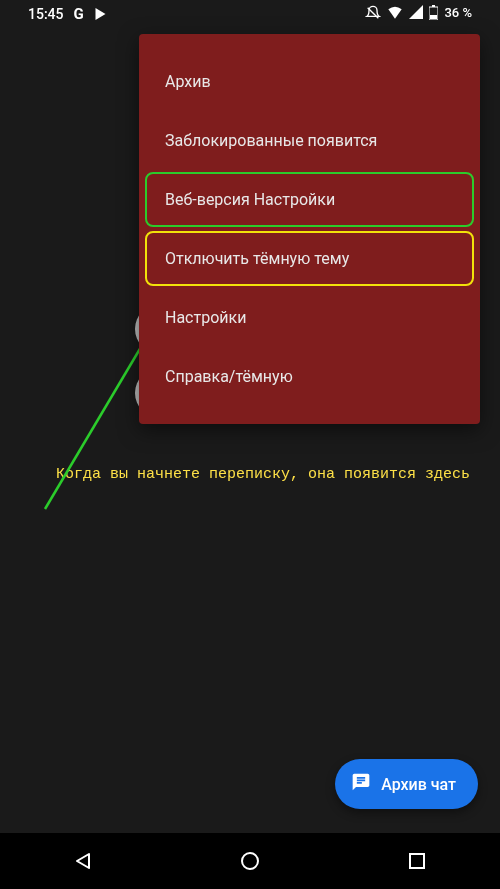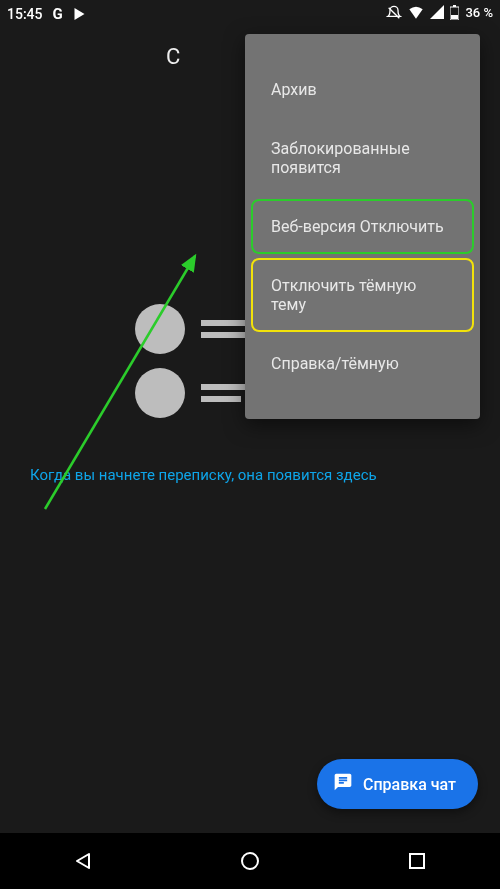--- a/index.html
+++ b/index.html
@@ -9,21 +9,21 @@
     background: #1a1a1a;
     font-family: Roboto, -apple-system, sans-serif;
     color: #e8e8e8;
     position: relative;
     overflow: hidden;
   }
   .status-bar {
     height: 28px;
     display: flex;
     align-items: center;
-    padding: 0 7px;
+    padding: 0 28px;
     font-size: 14px;
     font-weight: 500;
     color: #fff;
   }
   .status-left { display: flex; align-items: center; gap: 10px; }
   .status-right { margin-left: auto; display: flex; gap: 6px; font-size: 13px; }
   .g-icon { font-weight: bold; font-size: 15px; }
   .play-icon svg { display: block; }
   .app-header {
     height: 56px;
@@ -49,35 +49,36 @@
   .ph-row { display: flex; align-items: center; gap: 16px; }
   .ph-circle { width: 50px; height: 50px; border-radius: 50%; background: #bdbdbd; }
   .ph-lines { display: flex; flex-direction: column; gap: 6px; }
   .ph-line1 { width: 130px; height: 6px; background: #bdbdbd; }
   .ph-line2 { width: 90px; height: 6px; background: #bdbdbd; }
   .ph-line3 { width: 40px; height: 6px; background: #bdbdbd; }
   .empty-text {
     position: absolute;
     top: 380px;
     left: 0; right: 0;
-    text-align: left;
+    text-align: right;
     font-size: 15px;
     line-height: 1.5;
-    color: #0ea5e9;
+    color: #fde047;
     padding: 0 30px;
+    font-family: Liberation Mono, monospace;
   }
   .overflow-menu {
     position: absolute;
     top: 34px;
     right: 20px;
-    width: 235px;
-    background: #737373;
+    width: 341px;
+    background: #7f1d1d;
     border-radius: 4px;
     box-shadow: 0 6px 20px rgba(0,0,0,0.5);
-    padding: 26px 0;
+    padding: 18px 0;
     display: flex;
     flex-direction: column;
     z-index: 10;
   }
   .menu-item {
     padding: 16px 18px;
     font-size: 16px;
     color: #e8e8e8;
     cursor: pointer;
     border: 2px solid transparent;
@@ -196,32 +197,33 @@
       </defs>
       <line x1="5" y1="275" x2="155" y2="22" stroke="#2bcc2b" stroke-width="2.5" marker-end="url(#ah)"></line>
     </svg>
   </div>
 
 </div>
 
 <div class="overflow-menu">
   <div class="menu-item">Архив</div>
   <div class="menu-item">Заблокированные появится</div>
-  <div class="menu-item hl-green">Веб-версия Отключить</div>
+  <div class="menu-item hl-green">Веб-версия Настройки</div>
   <div class="menu-item hl-yellow">Отключить тёмную тему</div>
+  <div class="menu-item">Настройки</div>
   <div class="menu-item">Справка/тёмную</div>
 </div>
 
 <div class="fab">
   <span>
     <svg width="20" height="20" viewBox="0 0 24 24" fill="#fff">
         <path d="M20 2H4c-1.1 0-2 .9-2 2v18l4-4h14c1.1 0 2-.9 2-2V4c0-1.1-.9-2-2-2zM7 9h10v2H7zm6 5H7v-2h6zm4-6H7V6h10z"></path>
       </svg>
   </span>
-  <span>Справка чат</span>
+  <span>Архив чат</span>
 </div>
 
 <div class="nav-bar">
   <div class="nav-btn">
     <svg width="18" height="18" viewBox="0 0 18 18">
         <path d="M15 2 L3 9 L15 16 Z" fill="none" stroke="#fff" stroke-width="2" stroke-linejoin="round"></path>
       </svg>
   </div>
   <div class="nav-btn">
     <svg width="20" height="20" viewBox="0 0 20 20">

